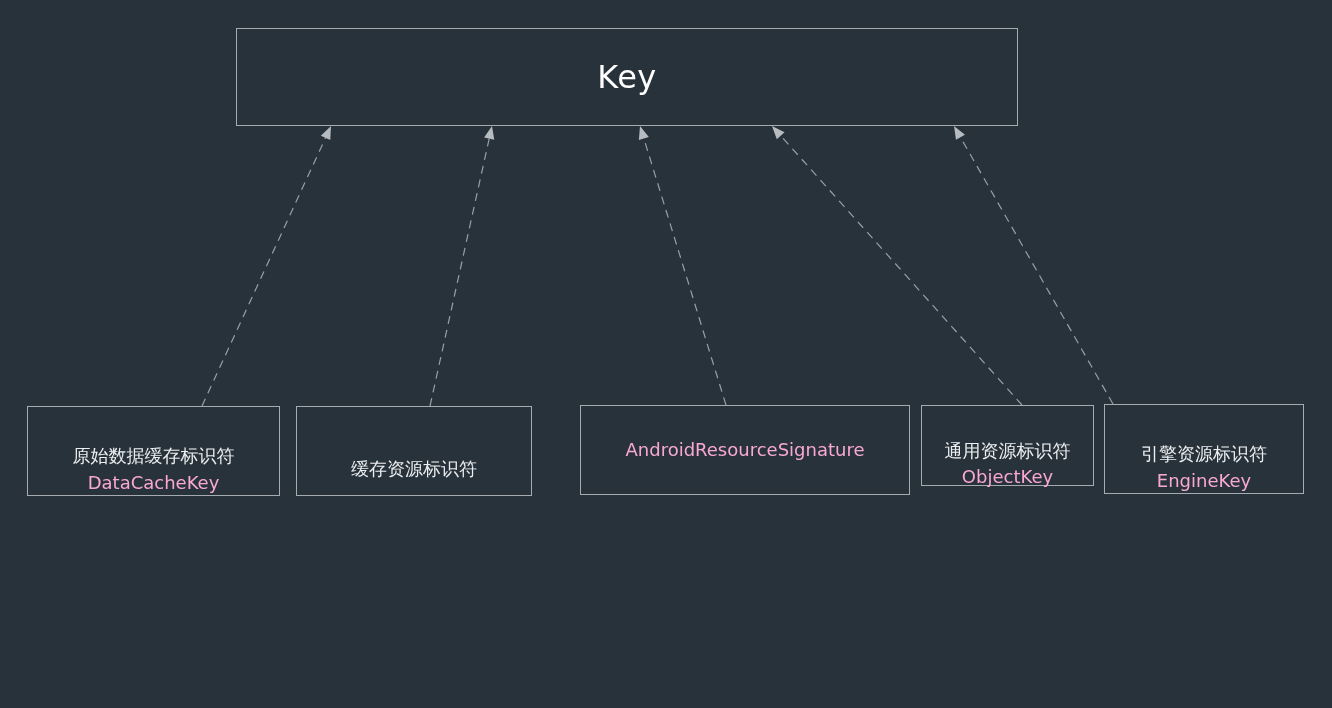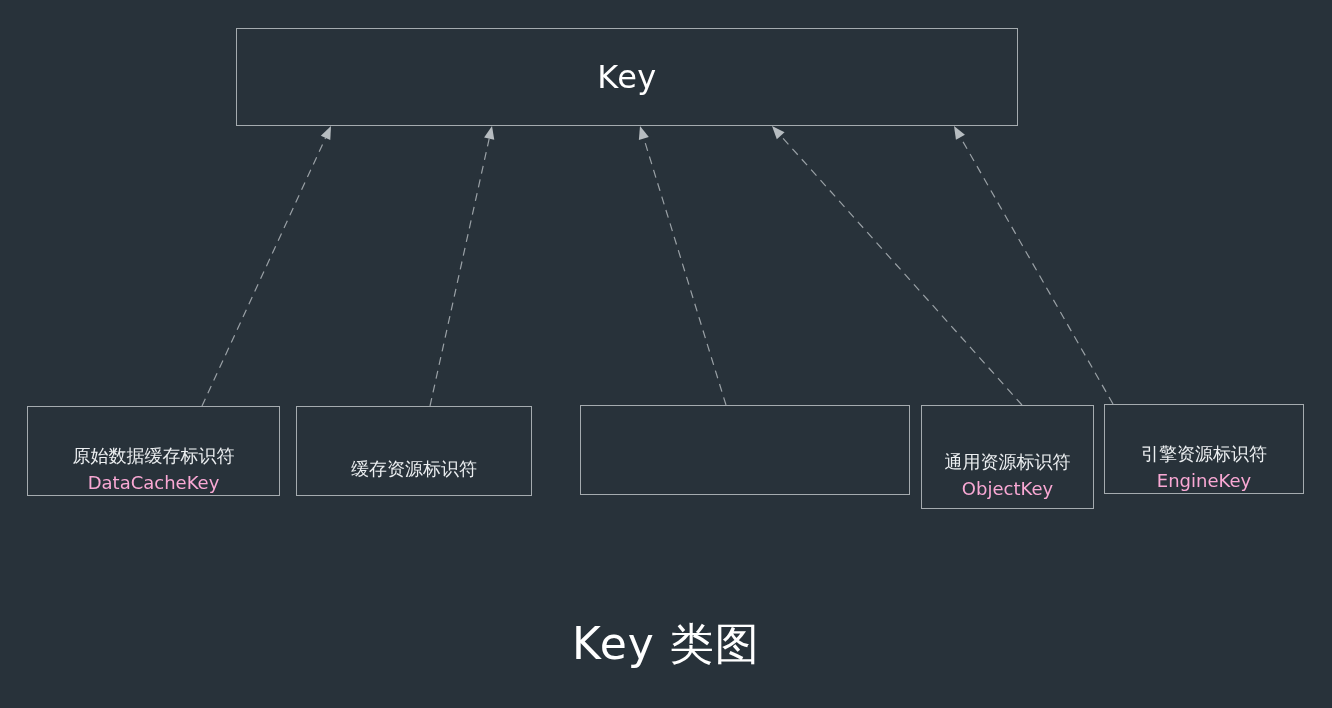--- a/index.html
+++ b/index.html
@@ -92,26 +92,26 @@
 
   <div id="subclass-container">
       <div class="uml-box" style="left: 27px; top: 406px; width: 253px; height: 90px;">
         <div class="box-line-cn">原始数据缓存标识符</div>
         <div class="box-line-en">DataCacheKey</div>
       </div>
       <div class="uml-box" style="left: 296px; top: 406px; width: 236px; height: 90px;">
         <div class="box-line-cn">缓存资源标识符</div>
       </div>
       <div class="uml-box" style="left: 580px; top: 405px; width: 330px; height: 90px;">
+        <div class="box-line-en">AndroidResourceSignature</div>
       </div>
-      <div class="uml-box" style="left: 921px; top: 405px; width: 173px; height: 104px;">
+      <div class="uml-box" style="left: 921px; top: 405px; width: 173px; height: 81px;">
         <div class="box-line-cn">通用资源标识符</div>
         <div class="box-line-en">ObjectKey</div>
       </div>
       <div class="uml-box" style="left: 1104px; top: 404px; width: 200px; height: 90px;">
         <div class="box-line-cn">引擎资源标识符</div>
         <div class="box-line-en">EngineKey</div>
       </div>
     </div>
 
-  <div id="caption">Key 类图</div>
 
 </div>
 
 </body></html>

